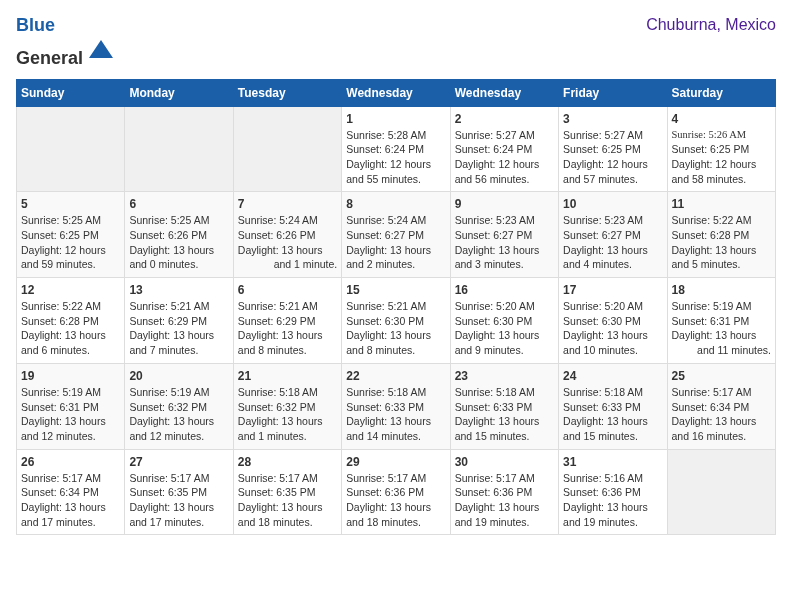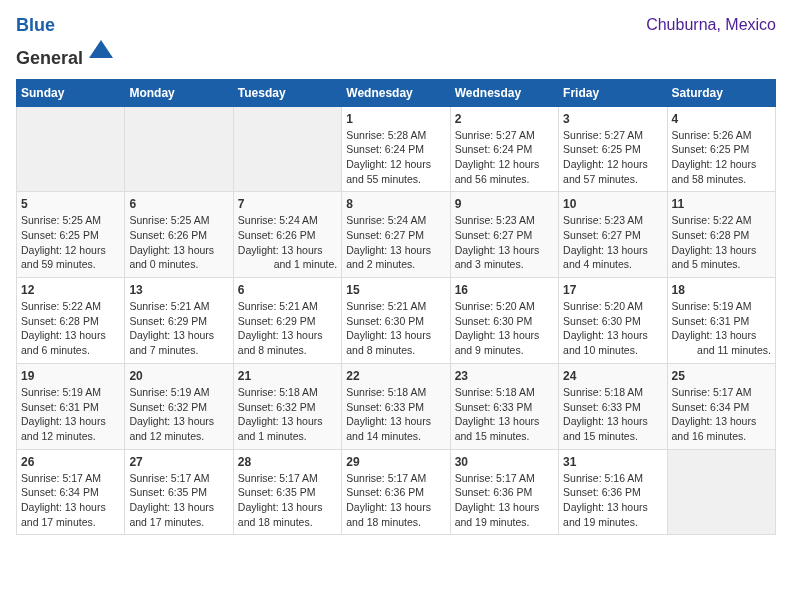--- a/index.html
+++ b/index.html
@@ -129,21 +129,21 @@
         </td>
         <td>
           <span class="day-num">3</span>
           <span style="display: block; line-height: 1.4;">Sunrise: 5:27 AM</span>
           <span style="display: block; line-height: 1.4;">Sunset: 6:25 PM</span>
           <span style="display: block; line-height: 1.4;">Daylight: 12 hours</span>
           <span style="display: block; line-height: 1.4;">and 57 minutes.</span>
         </td>
         <td>
           <span class="day-num">4</span>
-          <span style="display: block; line-height: 1.4;">Sunrise: 5:26 AM</span>
+          <span style="display: block; line-height: 1.4; font-family: Liberation Serif, serif;">Sunrise: 5:26 AM</span>
           <span style="display: block; line-height: 1.4;">Sunset: 6:25 PM</span>
           <span style="display: block; line-height: 1.4;">Daylight: 12 hours</span>
           <span style="display: block; line-height: 1.4;">and 58 minutes.</span>
         </td>
       </tr>
       <tr>
         <td>
           <span class="day-num">5</span>
           <span style="display: block; line-height: 1.4;">Sunrise: 5:25 AM</span>
           <span style="display: block; line-height: 1.4;">Sunset: 6:25 PM</span>

